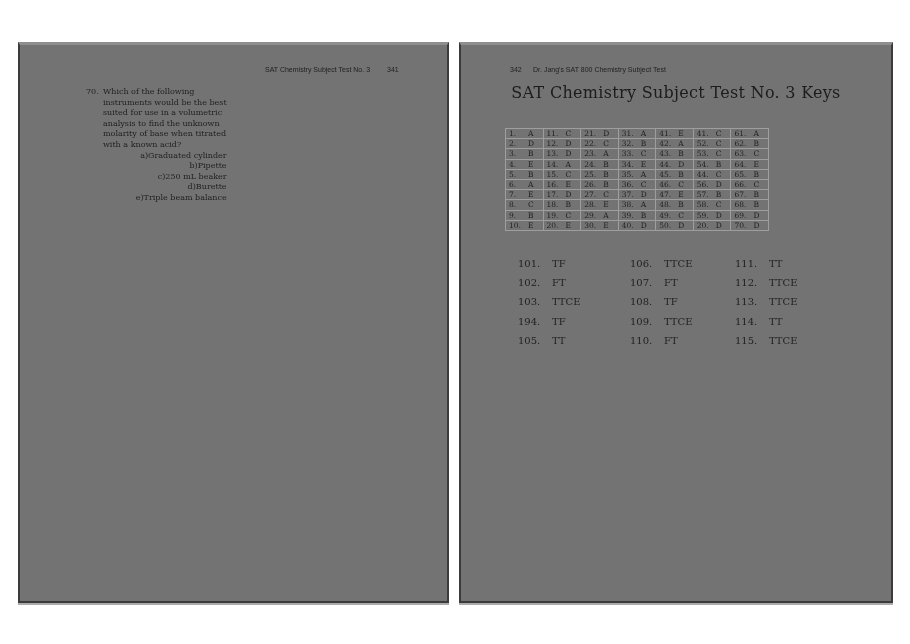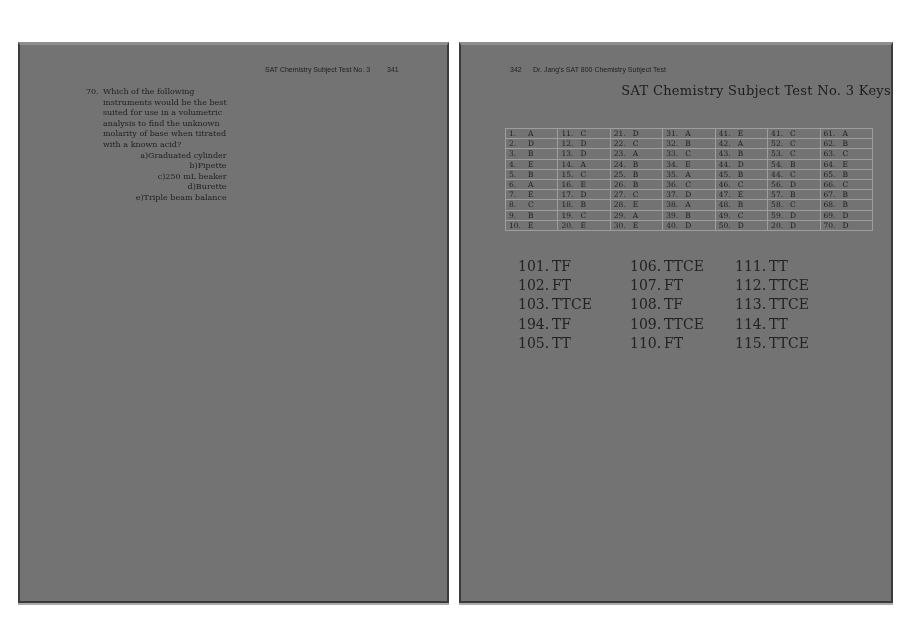--- a/index.html
+++ b/index.html
@@ -29,34 +29,34 @@
     position:absolute; left:66px; top:42px; display:flex;
     font-size:8px; line-height:10.6px; color:#222;
   }
   .q-num { width:17px; flex:0 0 17px; }
   .q-lines div { white-space:nowrap; }
   .q-lines .opt { padding-left:14px;text-align:right; }
   .opt-label { display:inline-block; width:12px; }
 
   
   .keys-title {
-    position:absolute; top:38px; left:0; right:0; text-align:right;
-    font-size:13px; letter-spacing:0.3px; color:#1c1c1c; white-space:nowrap;
+    position:absolute; top:38px; left:0; right:0; text-align:center;
+    font-size:16px; letter-spacing:0.3px; color:#1c1c1c; white-space:nowrap;
   }
   .key-table {
-    position:absolute; left:44px; top:83px; width:368px;
+    position:absolute; left:44px; top:83px; width:264px;
     border-collapse:collapse; table-layout:fixed;
   }
   .key-table td {
     border:1px solid #9e9e9e; height:10.2px; font-size:7.5px;
     padding:0 0 0 3px; white-space:nowrap; vertical-align:middle; color:#222;
   }
   .key-table .qn { display:inline-block; width:19px; }
 
-  .ext-col { position:absolute; top:213px; font-size:14px; color:#222; }
+  .ext-col { position:absolute; top:213px; font-size:10px; color:#222; }
   .ext-col.c1 { left:57px; }
   .ext-col.c2 { left:169px; }
   .ext-col.c3 { left:264px;margin-left:10px; }
   .ext-row { height:19.2px; white-space:nowrap; }
   .ext-num { display:inline-block; width:34px; }
 </style>
 </head>
 <body>
 
 <div class="page page-left">

